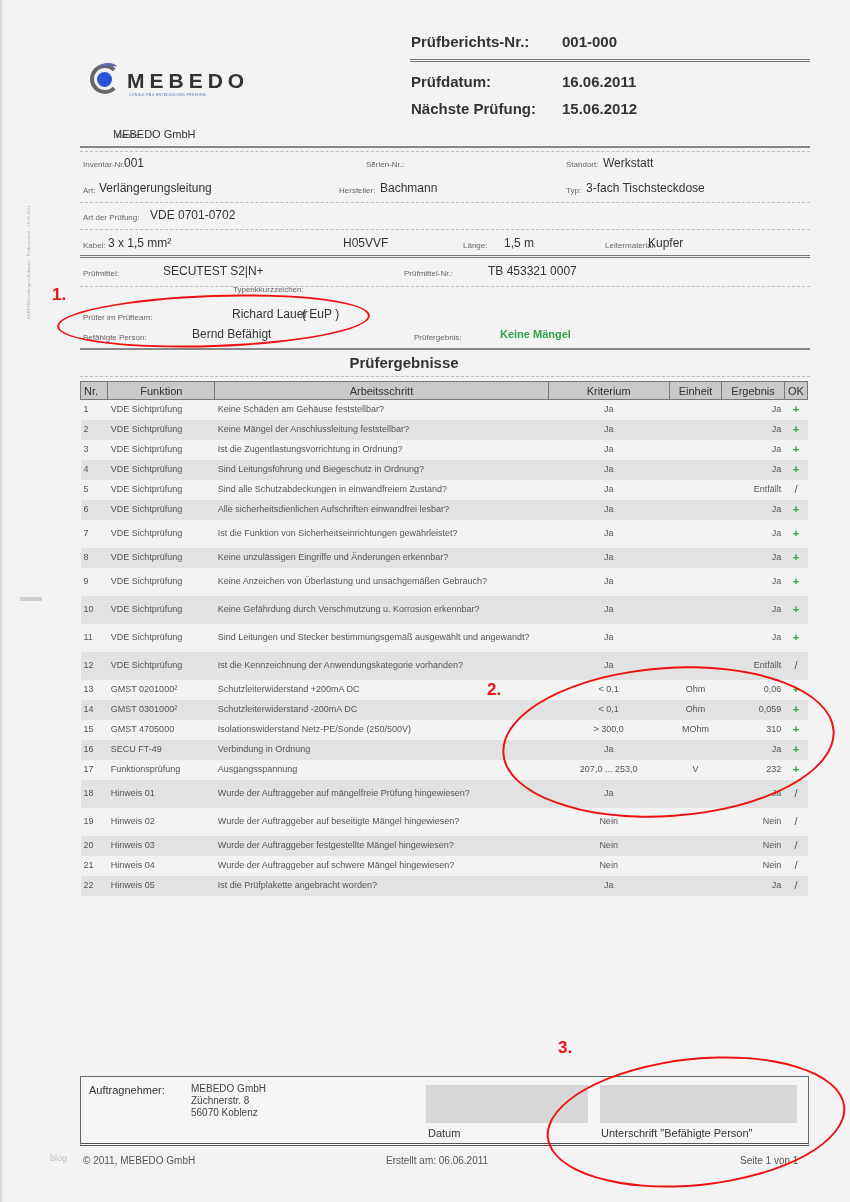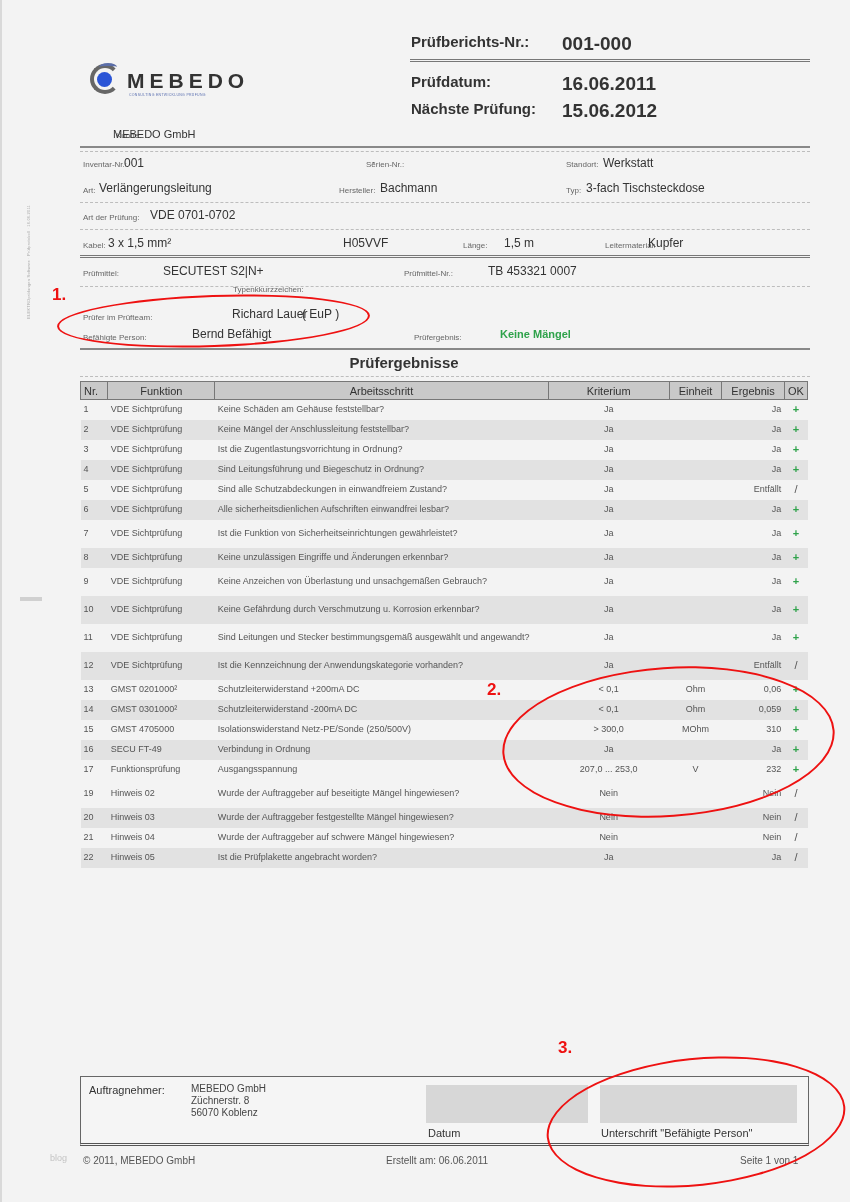--- a/index.html
+++ b/index.html
@@ -13,21 +13,21 @@
 
     
     .logo { position: absolute; left: 87px; top: 62px; width: 170px; height: 40px; }
     .logo .ring { position: absolute; left: 3px; top: 2px; width: 30px; height: 30px; border-radius: 50%; border: 4px solid #666; border-right-color: transparent; }
     .logo .ringtop { position: absolute; left: 12px; top: 1px; width: 18px; height: 8px; border-top: 3px solid #5b6ea8; border-radius: 50% 50% 0 0; }
     .logo .dot { position: absolute; left: 10px; top: 10px; width: 15px; height: 15px; border-radius: 50%; background: #2a54d6; }
     .logo .word { position: absolute; left: 40px; top: 7px; font-size: 21px; font-weight: bold; letter-spacing: 5px; color: #333; }
     .logo .tag { position: absolute; left: 42px; top: 31px; font-size: 3.5px; color: #5a6fb0; letter-spacing: 0.3px; white-space: nowrap; }
 
     .hdr-label { position: absolute; font-size: 15px; font-weight: bold; color: #333; }
-    .hdr-val { position: absolute; font-size: 19px; font-weight: bold; color: #333; }
+    .hdr-val { position: absolute; font-size: 15px; font-weight: bold; color: #333; }
     .rule { position: absolute; height: 0; }
     .rule.thick { border-top: 3px double #777; }
     .rule.dot { border-top: 1px dashed #bdbdbd; }
     .rule.solid { border-top: 2px solid #888; }
 
     .lbl { position: absolute; font-size: 8px; color: #666; white-space: nowrap; }
     .val { position: absolute; font-size: 12px; color: #333; white-space: nowrap; }
     .green { color: #2ea24a; font-weight: bold; }
     .section-title { position: absolute; left: 0; width: 770px; top: 354px; text-align: center; font-size: 15px; font-weight: bold; color: #333; }
     .section-title span { margin-left: 38px; }
@@ -294,20 +294,29 @@
     </tr>
     <tr>
       <td class="nr">17</td>
         <td class="fn">Funktionsprüfung</td>
         <td>Ausgangsspannung</td>
         <td class="krit">207,0 ... 253,0</td>
         <td class="einh">V</td>
         <td class="erg">232</td>
         <td class="ok">+</td>
     </tr>
+    <tr class="alt tall">
+      <td class="nr">18</td>
+        <td class="fn">Hinweis 01</td>
+        <td>Wurde der Auftraggeber auf mängelfreie Prüfung hingewiesen?</td>
+        <td class="krit">Ja</td>
+        <td class="einh"></td>
+        <td class="erg">Ja</td>
+        <td class="ok na">/</td>
+    </tr>
     <tr class="tall">
       <td class="nr">19</td>
         <td class="fn">Hinweis 02</td>
         <td>Wurde der Auftraggeber auf beseitigte Mängel hingewiesen?</td>
         <td class="krit">Nein</td>
         <td class="einh"></td>
         <td class="erg">Nein</td>
         <td class="ok na">/</td>
     </tr>
     <tr class="alt">

